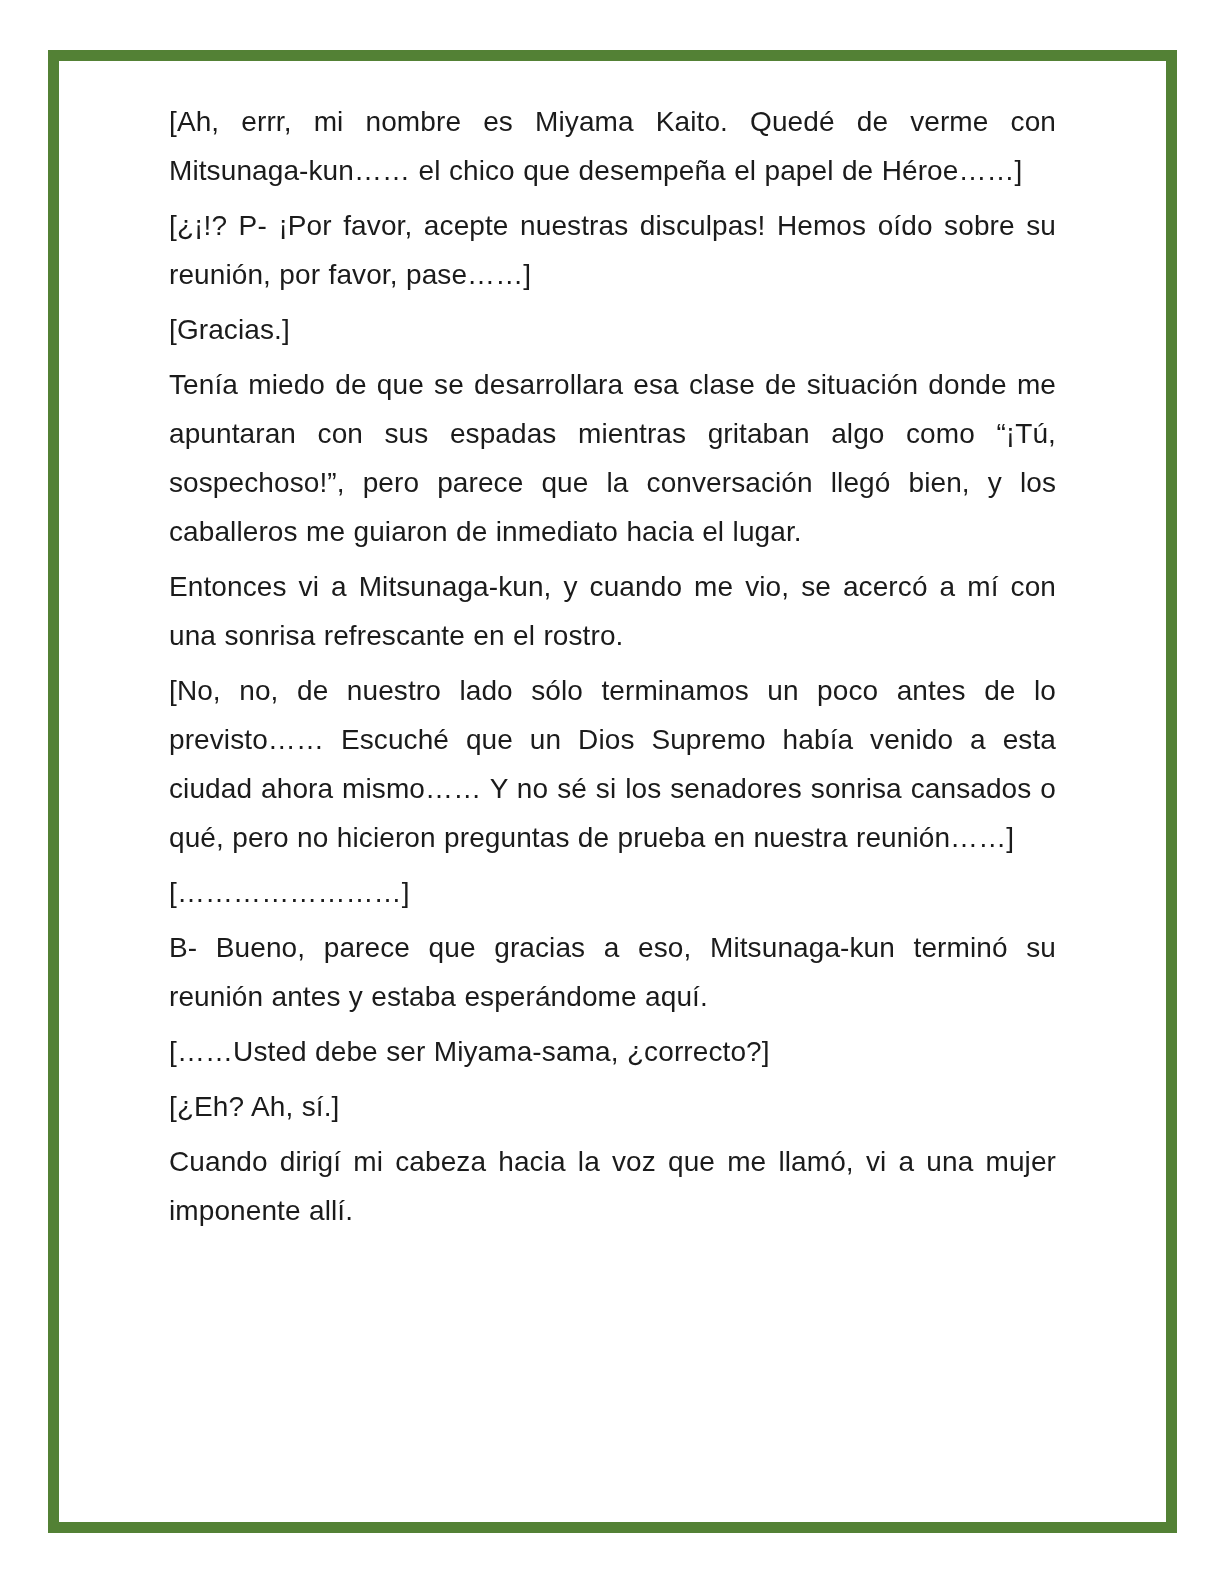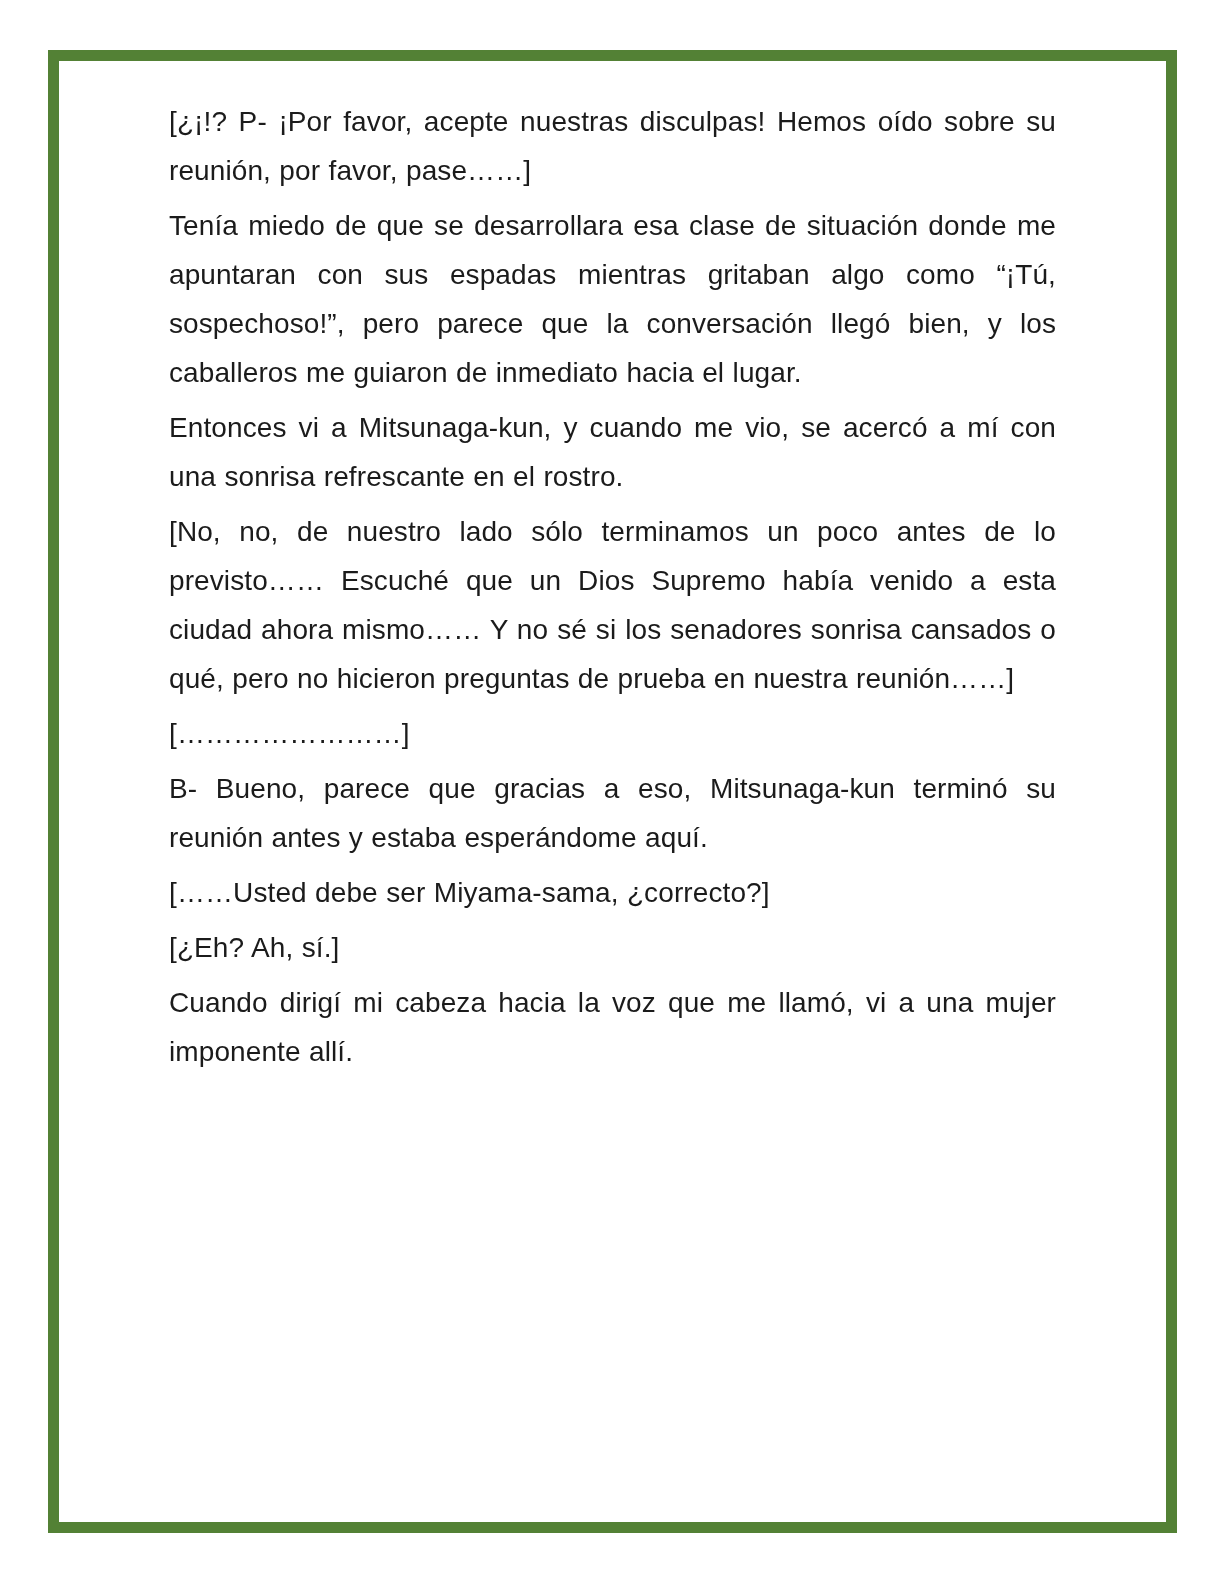--- a/index.html
+++ b/index.html
@@ -39,21 +39,23 @@
     text-align-last: left;
     letter-spacing: 0.1px;
     word-spacing: 0.5px;
   }
 </style>
 </head>
 <body>
 
 <div class="page-frame">
   <div class="page-content">
+    <p>[Ah, errr, mi nombre es Miyama Kaito. Quedé de verme con Mitsunaga-kun…… el chico que desempeña el papel de Héroe……]</p>
     <p>[¿¡!? P- ¡Por favor, acepte nuestras disculpas! Hemos oído sobre su reunión, por favor, pase……]</p>
+    <p>[Gracias.]</p>
     <p>Tenía miedo de que se desarrollara esa clase de situación donde me apuntaran con sus espadas mientras gritaban algo como “¡Tú, sospechoso!”, pero parece que la conversación llegó bien, y los caballeros me guiaron de inmediato hacia el lugar.</p>
     <p>Entonces vi a Mitsunaga-kun, y cuando me vio, se acercó a mí con una sonrisa refrescante en el rostro.</p>
     <p>[No, no, de nuestro lado sólo terminamos un poco antes de lo previsto…… Escuché que un Dios Supremo había venido a esta ciudad ahora mismo…… Y no sé si los senadores sonrisa cansados o qué, pero no hicieron preguntas de prueba en nuestra reunión……]</p>
     <p>[……………………]</p>
     <p>B- Bueno, parece que gracias a eso, Mitsunaga-kun terminó su reunión antes y estaba esperándome aquí.</p>
     <p>[……Usted debe ser Miyama-sama, ¿correcto?]</p>
     <p>[¿Eh? Ah, sí.]</p>
     <p>Cuando dirigí mi cabeza hacia la voz que me llamó, vi a una mujer imponente allí.</p>
   </div>
 </div>

